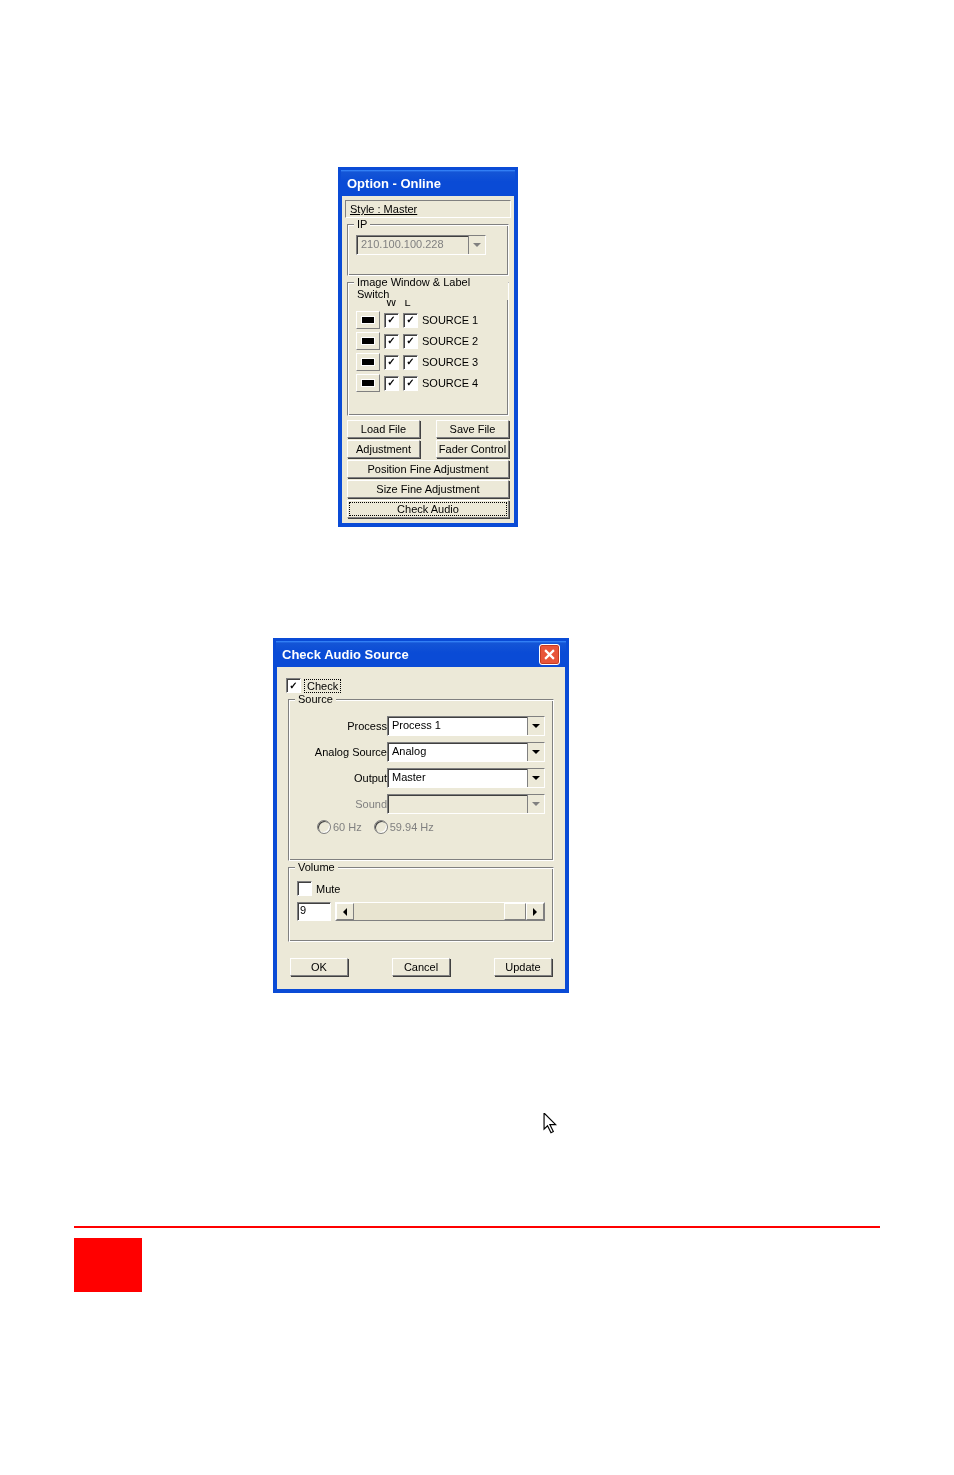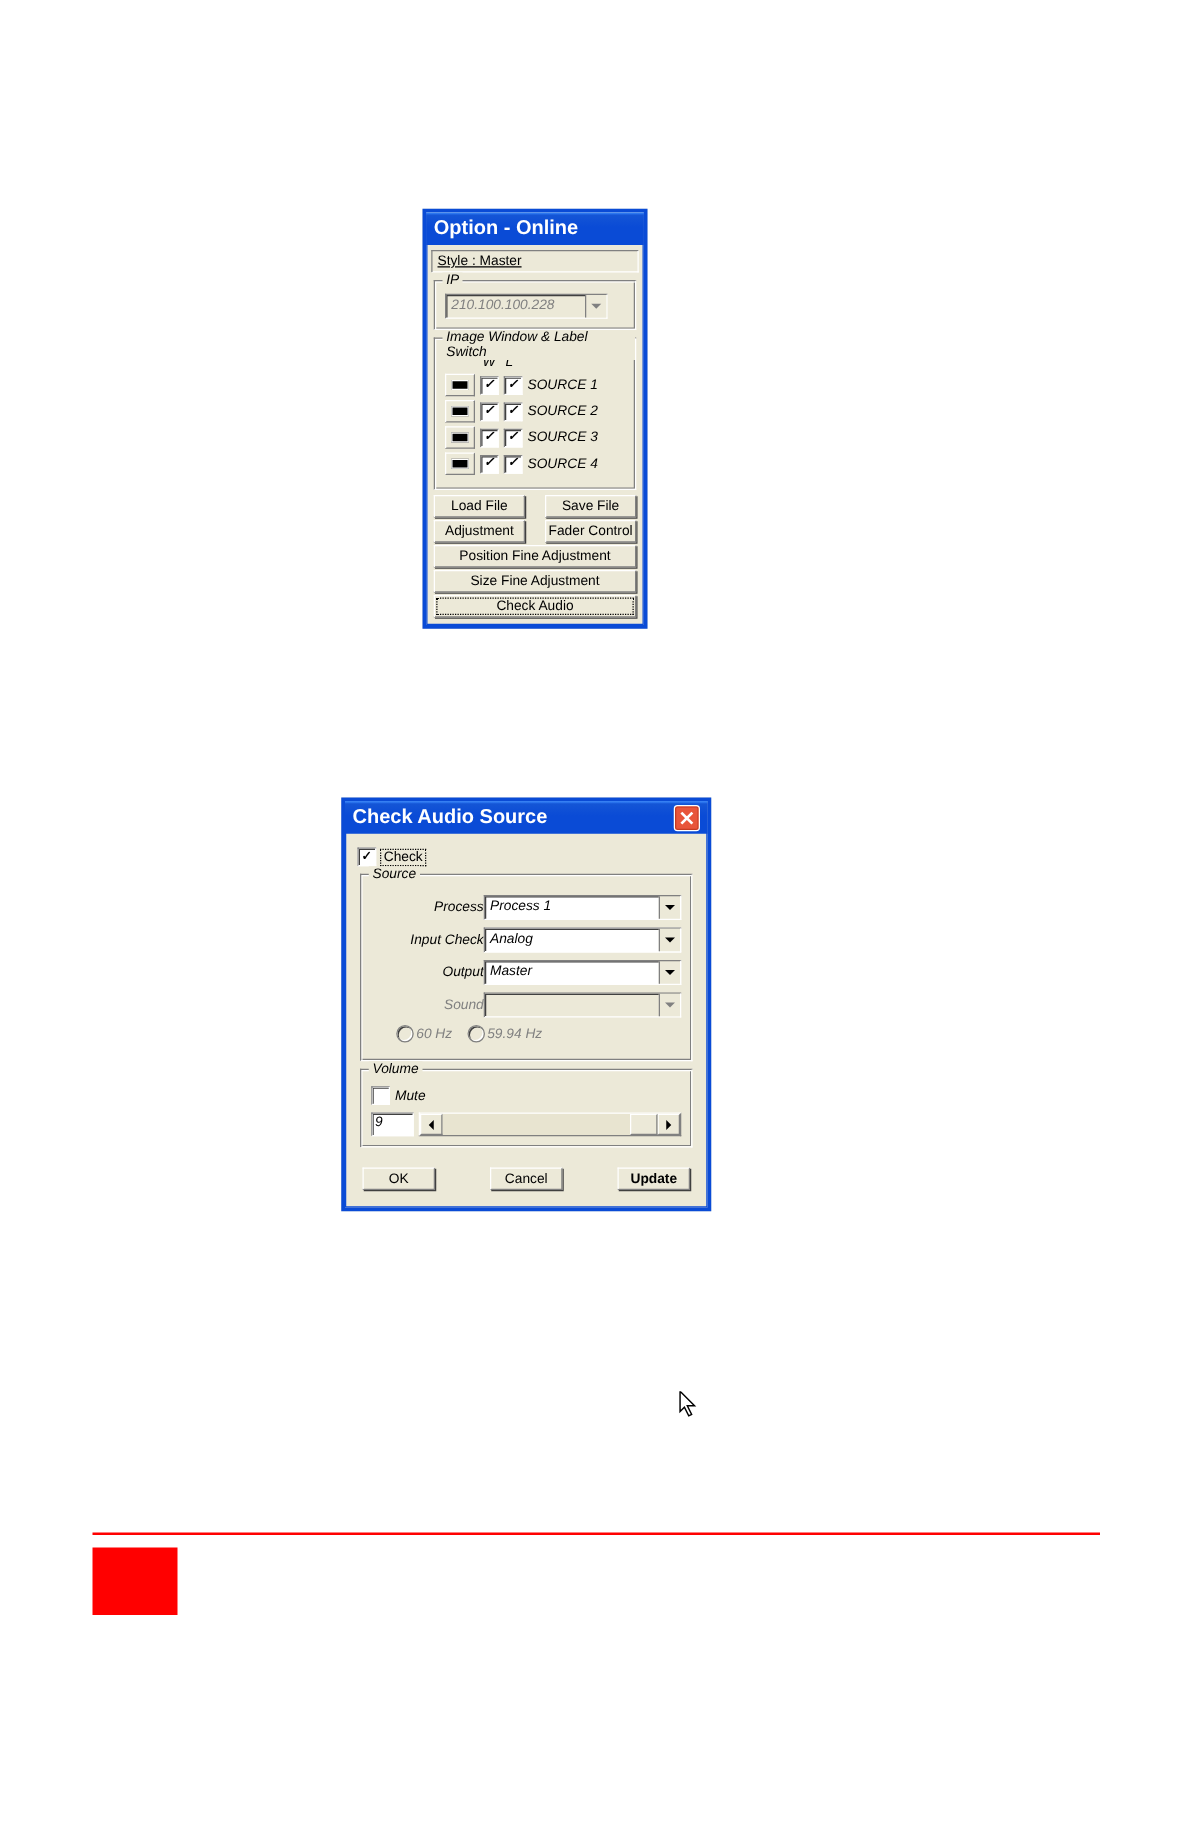--- a/index.html
+++ b/index.html
@@ -16,21 +16,21 @@
     position: absolute;
     border: 3px solid #0a4bd6;
     background: #ece9d8;
     box-shadow: 0 0 0 1px #0a4bd6 inset;
   }
   .xp-title {
     background: linear-gradient(to bottom, #3b8cff 0%, #1455d6 8%, #0a4bd6 45%, #0a4bd6 100%);
     color: #fff;
     font-weight: bold;
     padding: 4px 6px;
-    font-size: 16px;
+    font-size: 13px;
     display: flex;
     align-items: center;
     height: 18px;
   }
   .xp-title .spacer { flex: 1; }
   .xp-close {
     width: 19px; height: 19px;
     background: #e8553a;
     border: 1px solid #fff;
     border-radius: 3px;
@@ -46,23 +46,22 @@
     background: #ece9d8;
     padding: 2px 4px;
     text-decoration: underline;
   }
   .groupbox {
     border: 1px solid #808080;
     border-right-color: #fff;
     border-bottom-color: #fff;
     position: relative;
     margin: 6px 2px 4px 2px;
-    padding: 10px 8px 8px 8px;
+    padding: 10px 8px 20px 8px;
     box-shadow: inset 1px 1px 0 #fff, inset -1px -1px 0 #808080;
-    font-style: italic;
   }
   .groupbox .legend {
     position: absolute;
     top: -7px;
     left: 6px;
     background: #ece9d8;
     padding: 0 3px;
   }
   .xp-btn {
     background: #ece9d8;
@@ -290,21 +289,21 @@
     <div class="groupbox">
       <span class="legend">Source</span>
       <div class="form-row">
         <span class="lbl">Process</span>
         <div class="combo">
           <span class="val">Process 1</span>
           <span class="arrow"></span>
         </div>
       </div>
       <div class="form-row">
-        <span class="lbl">Input Check</span>
+        <span class="lbl">Analog Source</span>
         <div class="combo">
           <span class="val">Analog</span>
           <span class="arrow"></span>
         </div>
       </div>
       <div class="form-row">
         <span class="lbl">Output</span>
         <div class="combo">
           <span class="val">Master</span>
           <span class="arrow"></span>
@@ -345,21 +344,21 @@
               <span class="tri-r"></span>
             </div>
         </div>
       </div>
     </div>
 
 
     <div style="display:flex; gap:20px; margin:16px 4px 6px 4px; justify-content:space-between;">
       <span class="xp-btn" style="width:56px;">OK</span>
       <span class="xp-btn" style="width:56px;">Cancel</span>
-      <span class="xp-btn" style="width:56px;font-weight:bold;">Update</span>
+      <span class="xp-btn" style="width:56px;">Update</span>
     </div>
   </div>
 </div>
 
 <svg class="cursor" style="left:543px; top:1113px;" viewBox="0 0 12 19">
   <path d="M0 0 L0 14 L3 11 L6 17 L8 16 L5 10 L10 10 Z" fill="#fff" stroke="#000" stroke-width="1"></path>
 </svg>
 
 <div class="red-line" style="left:74px; top:1226px; width:806px;"></div>
 <div class="red-block" style="left:74px; top:1238px; width:68px; height:54px;"></div>

